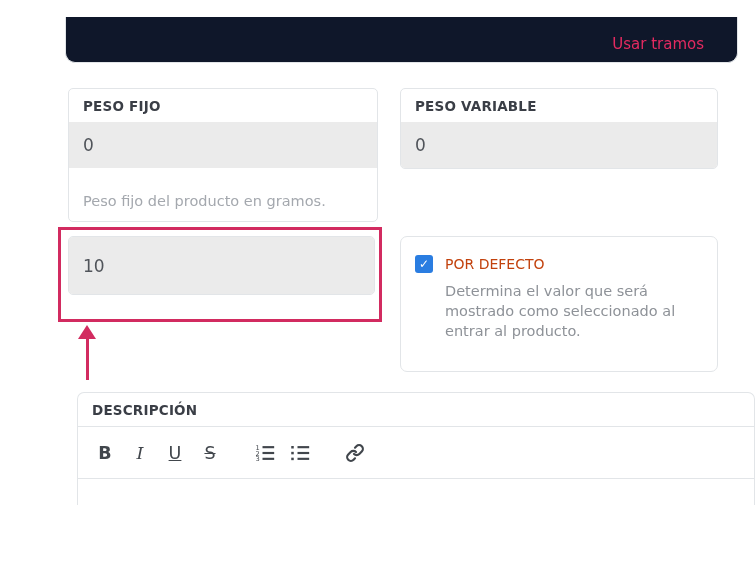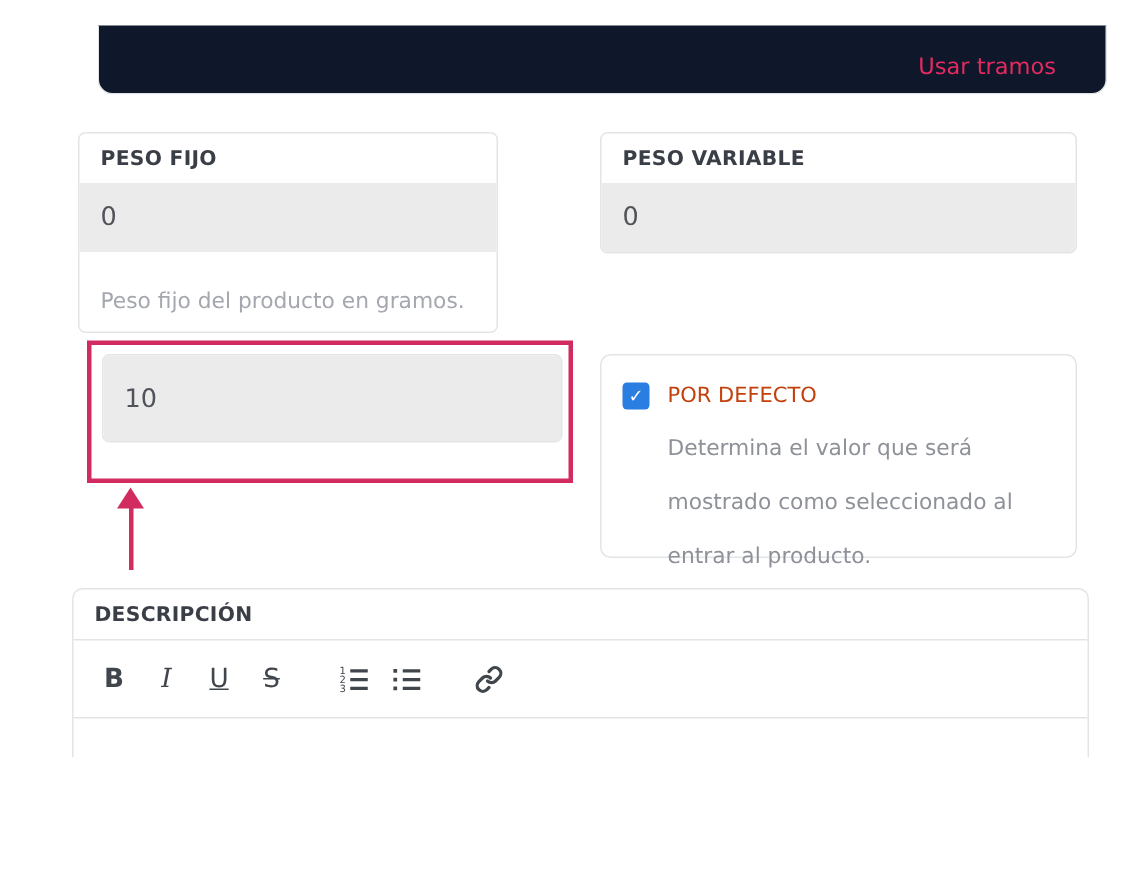--- a/index.html
+++ b/index.html
@@ -32,21 +32,21 @@
   }
   .pink-link{
     color:var(--link-pink);font-size:15px;text-decoration:none;cursor:pointer;
   }
 
   
   .fgroup{
     position:absolute;background:#fff;
     border:1px solid var(--border);border-radius:5px;overflow:hidden;
   }
-  .fg-pf{left:52px;top:88px;width:280px;}
+  .fg-pf{left:68px;top:88px;width:310px;}
   .fg-pv{left:400px;top:88px;width:318px;}
   .fg-dl{left:68px;top:236px;width:307px;}
   .flabel{
     padding:9px 14px 8px;font-size:13.5px;font-weight:bold;
     color:var(--label-col);letter-spacing:.2px;
   }
   .finput{
     background:var(--input-bg);height:46px;display:flex;align-items:center;
     padding:0 14px;font-size:17px;color:var(--value-col);cursor:text;
   }
@@ -75,27 +75,27 @@
     padding:18px 14px;
   }
   .defecto-row{display:flex;align-items:center;gap:12px;}
   .checkbox{
     width:18px;height:18px;background:var(--blue);border-radius:3px;
     color:#fff;font-size:12px;font-weight:bold;line-height:18px;
     text-align:center;cursor:pointer;flex:0 0 auto;
   }
   .defecto-label{font-size:14px;color:#c2410c;}
   .defecto-helper{
-    margin:8px 0 0 30px;width:268px;font-size:14.5px;line-height:36px;
+    margin:8px 0 0 30px;width:268px;font-size:14.5px;line-height:20px;
     color:#8e9298;
   }
 
   
   .desc-panel{
-    position:absolute;left:48px;top:392px;width:678px;height:113px;
+    position:absolute;left:77px;top:392px;width:678px;height:113px;
     border:1px solid var(--border);border-bottom:none;
     border-radius:7px 7px 0 0;background:#fff;
   }
   .desc-label-row{
     padding:9px 14px 8px;border-bottom:1px solid var(--border);
     font-size:13.5px;font-weight:bold;color:var(--label-col);letter-spacing:.2px;
   }
   .desc-toolbar{
     display:flex;align-items:center;height:52px;
     border-bottom:1px solid var(--border);padding-left:12px;

